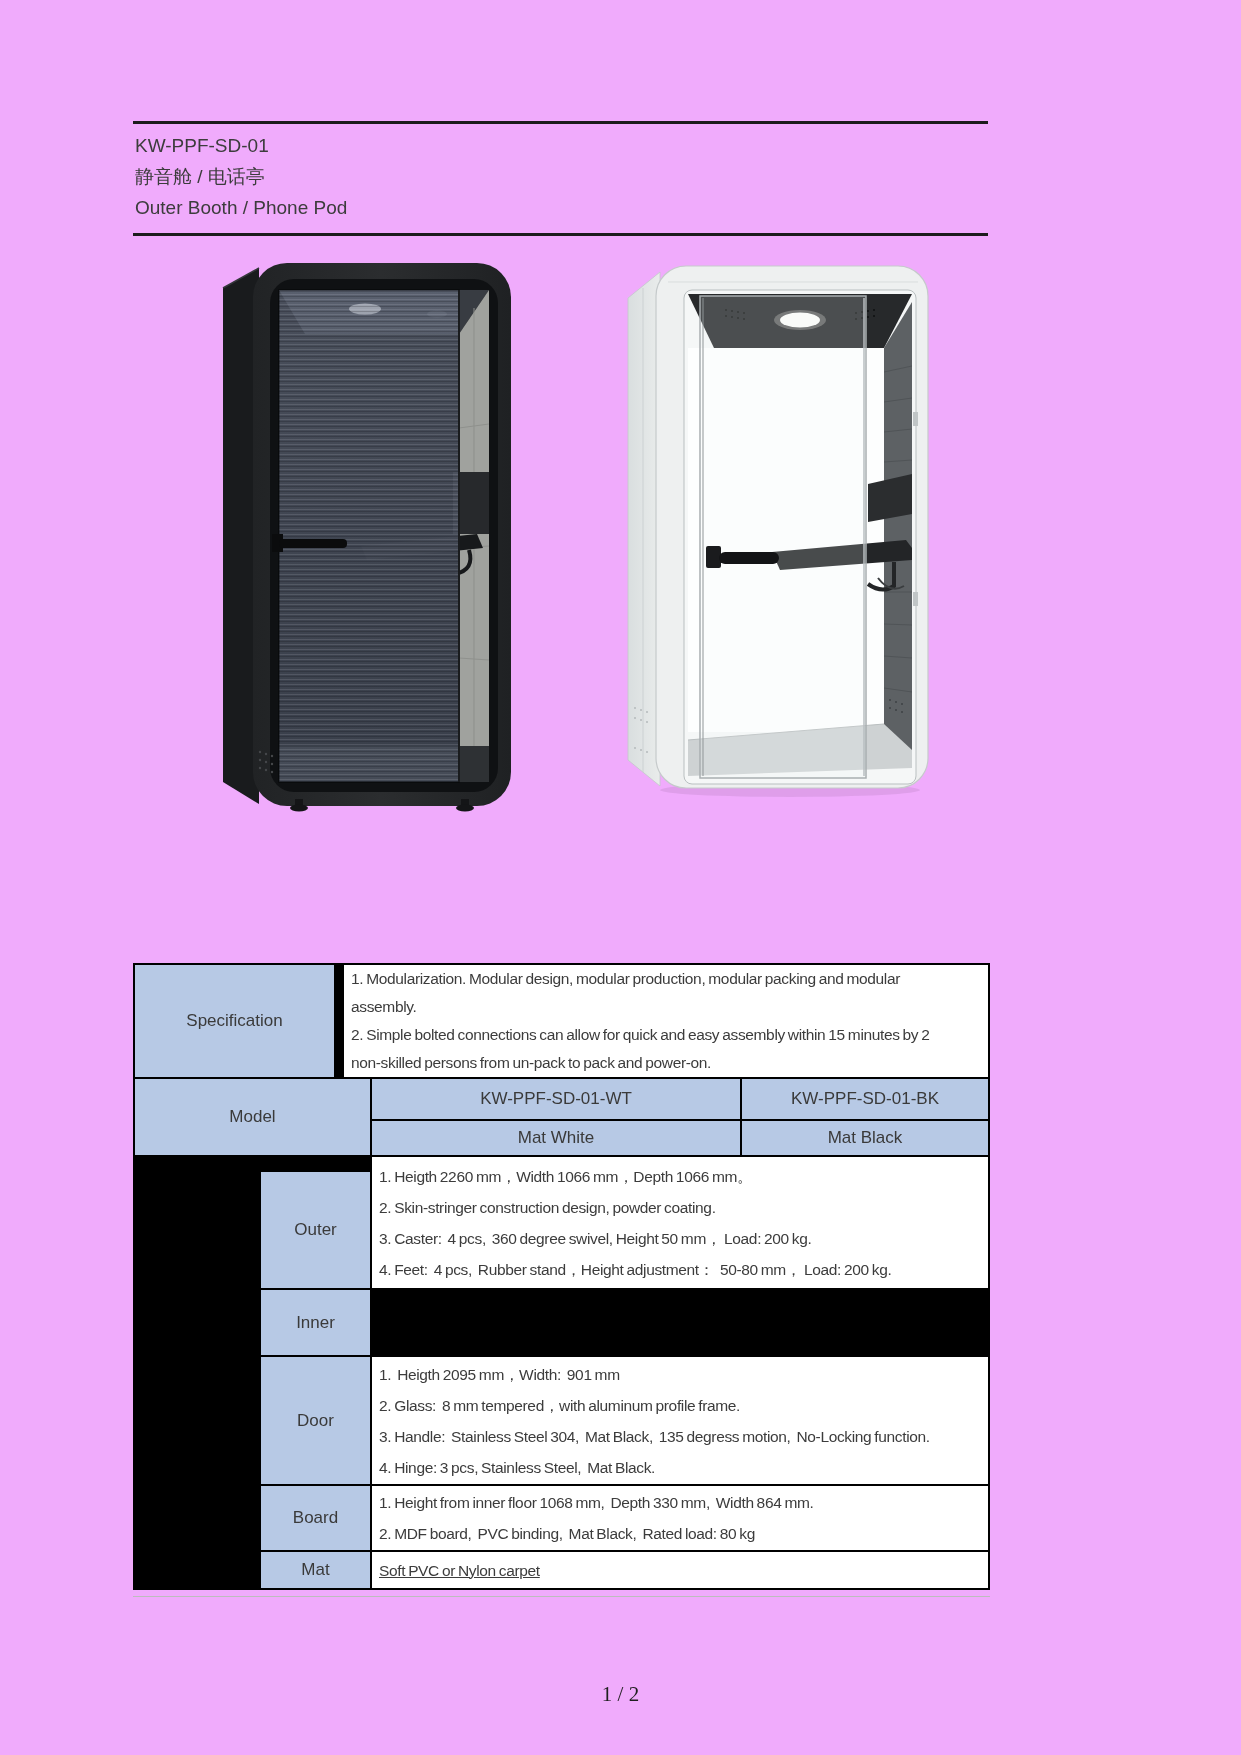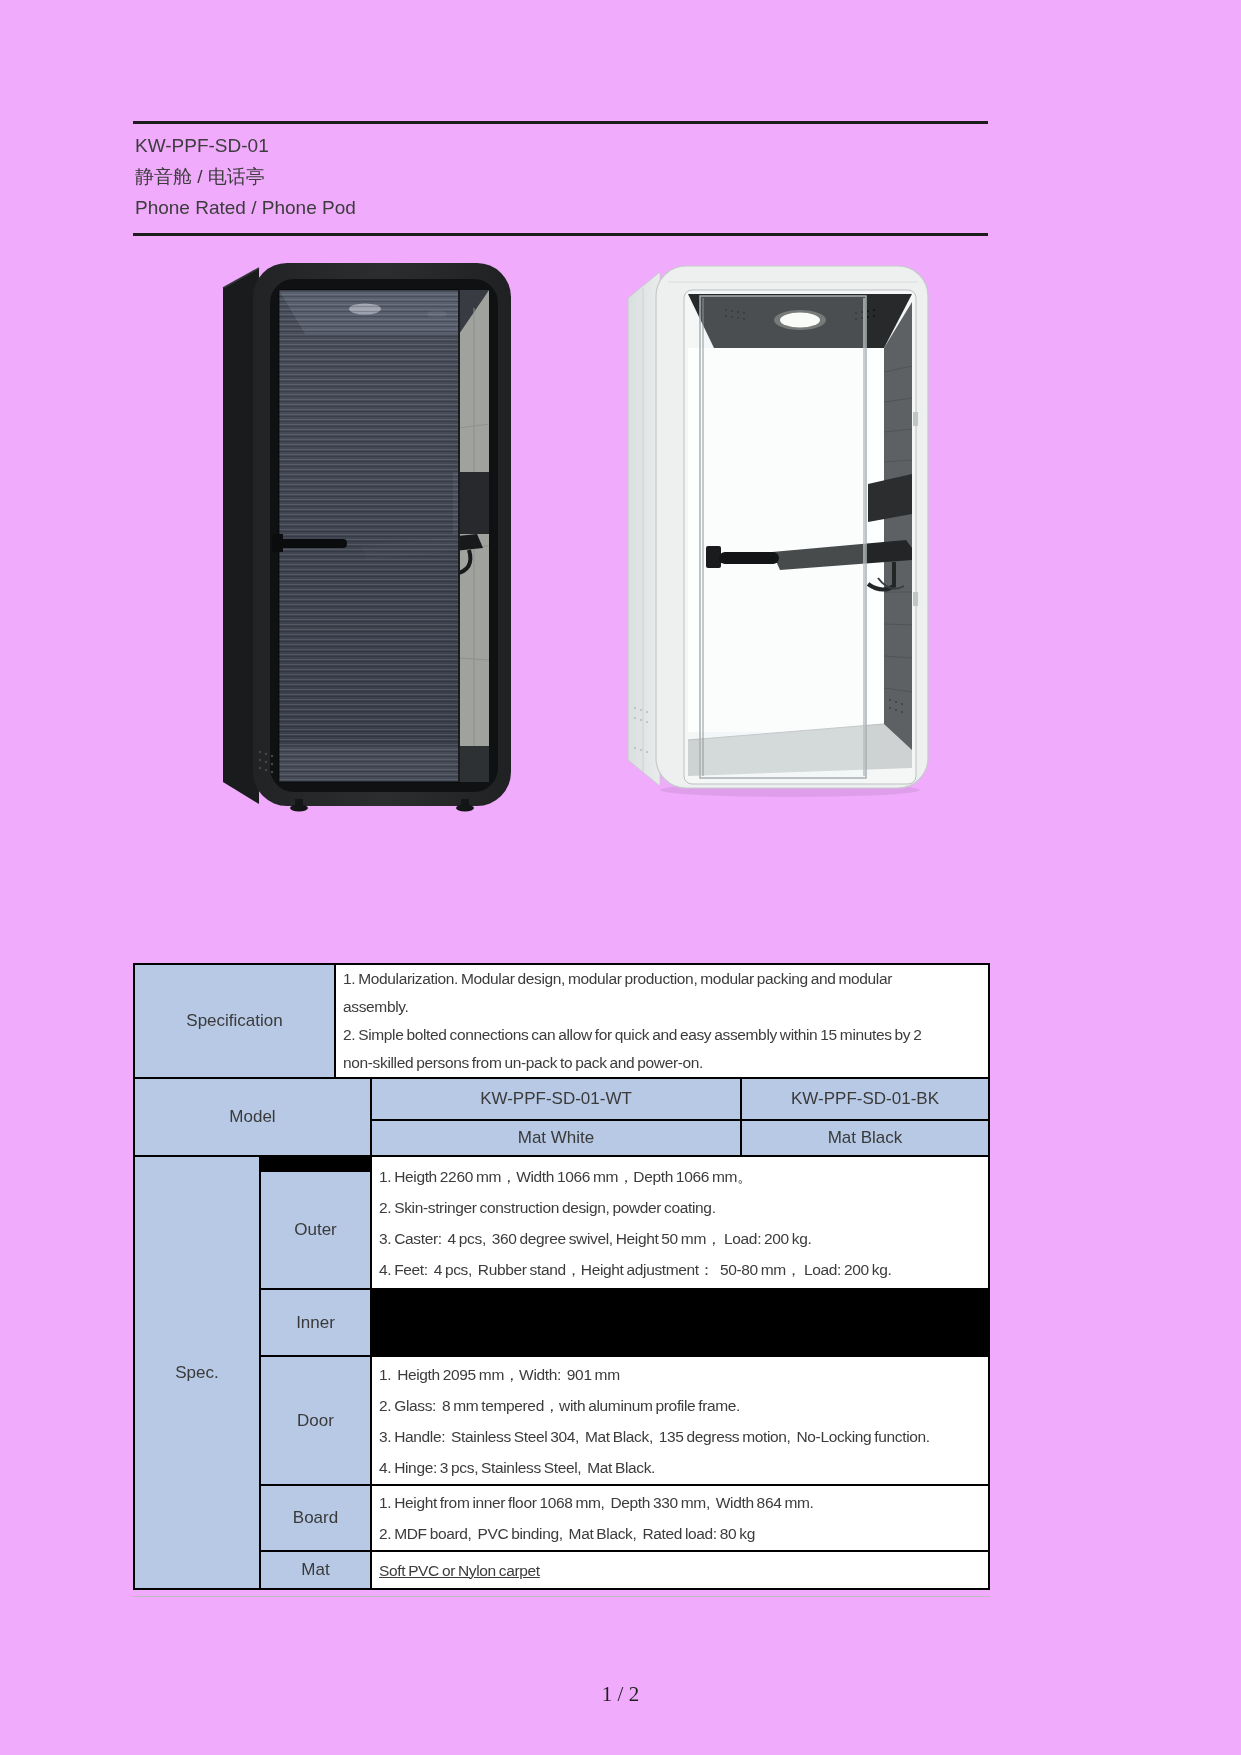--- a/index.html
+++ b/index.html
@@ -38,21 +38,21 @@
           font-family:"Liberation Serif",serif;font-size:21px;color:#1f1f1f;}
 </style>
 </head>
 <body>
 
 <div class="page">
 
   <div class="header">
     <div class="hline">KW-PPF-SD-01</div>
     <div class="hline">静音舱 / 电话亭</div>
-    <div class="hline">Phone Rated / Phone Pod</div>
+    <div class="hline">Outer Booth / Phone Pod</div>
   </div>
 
   <div class="booth booth-black">
     <svg width="304" height="554" viewBox="0 0 304 554">
       <defs>
         <linearGradient id="bbody" x1="0" x2="1" y1="0" y2="0">
           <stop offset="0" stop-color="#212325"></stop>
             <stop offset="0.5" stop-color="#2b2d2f"></stop>
             <stop offset="1" stop-color="#1f2123"></stop>
         </linearGradient>
@@ -211,32 +211,31 @@
       <rect x="97" y="290" width="60" height="12" rx="6" fill="#131416"></rect>
 
       <rect x="291" y="150" width="5" height="14" fill="#c0c5c6"></rect>
       <rect x="291" y="330" width="5" height="14" fill="#c0c5c6"></rect>
     </svg>
   </div>
 
   <div class="spec-table">
 
     <div class="cell blue label" style="grid-row:1/2;grid-column:1/3;">Specification</div>
-    <div class="cell content lh-spec" style="grid-row:1/2;grid-column:3/6;">1. Modularization. Modular design, modular production, modular packing and modular
+    <div class="cell content lh-spec" style="grid-row:1/2;grid-column:3/6;margin-left:8px;">1. Modularization. Modular design, modular production, modular packing and modular
 assembly.
 2. Simple bolted connections can allow for quick and easy assembly within 15 minutes by 2
 non-skilled persons from un-pack to pack and power-on.</div>
 
     <div class="cell blue label" style="grid-row:2/4;grid-column:1/4;">Model</div>
     <div class="cell blue label" style="grid-row:2/3;grid-column:4/5;">KW-PPF-SD-01-WT</div>
     <div class="cell blue label" style="grid-row:2/3;grid-column:5/6;">KW-PPF-SD-01-BK</div>
     <div class="cell blue label" style="grid-row:3/4;grid-column:4/5;">Mat White</div>
     <div class="cell blue label" style="grid-row:3/4;grid-column:5/6;">Mat Black</div>
 
-    <div class="cell blue label" style="grid-row:4/9;grid-column:1/2;">Spec.</div>
 
     <div class="cell blue label" style="grid-row:4/5;grid-column:2/4;margin-top:15px;">Outer</div>
     <div class="cell content lh-rows" style="grid-row:4/5;grid-column:4/6;">1. Heigth 2260 mm，Width 1066 mm，Depth 1066 mm。
 2. Skin-stringer construction design, powder coating.
 3. Caster:  4 pcs,  360 degree swivel, Height 50 mm， Load: 200 kg.
 4. Feet:  4 pcs,  Rubber stand，Height adjustment：  50-80 mm， Load: 200 kg.</div>
 
     <div class="cell blue label" style="grid-row:5/6;grid-column:2/4;">Inner</div>
 
     <div class="cell blue label" style="grid-row:6/7;grid-column:2/4;">Door</div>

